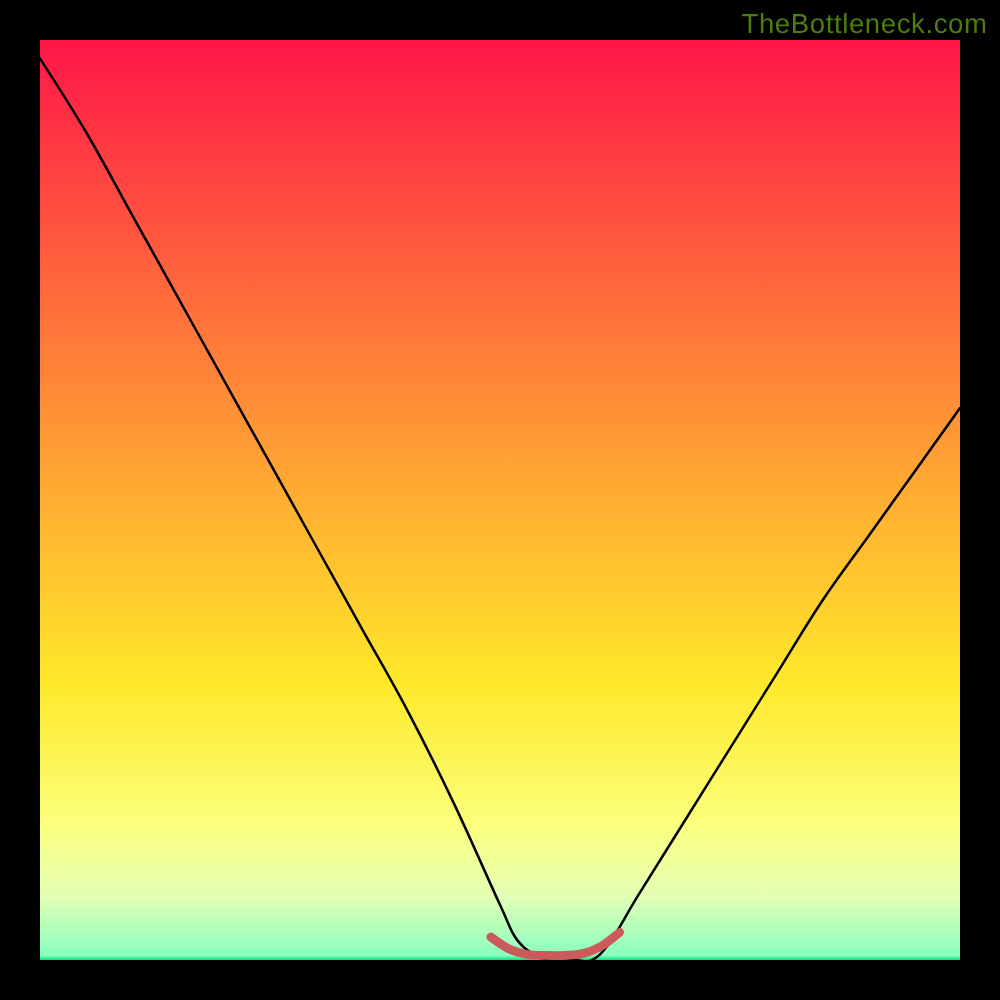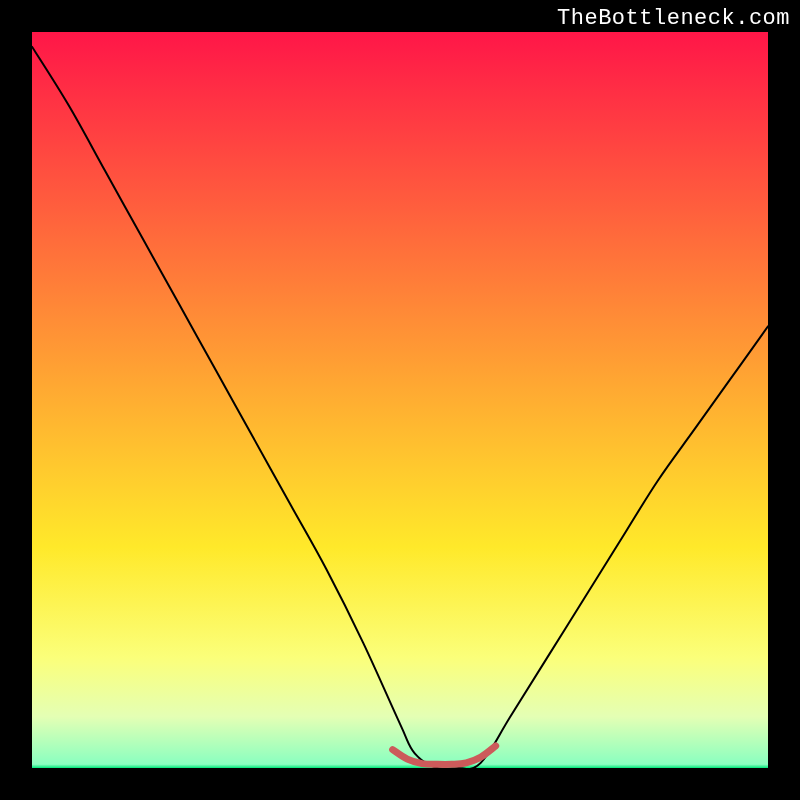--- a/index.html
+++ b/index.html
@@ -14,26 +14,25 @@
   .frame {
     position: relative;
     width: 800px;
     height: 800px;
     background: #000;
   }
   .watermark {
     position: absolute;
     top: 6px;
     right: 10px;
-    color: #ffffff;
+    color: #4d7c0f;
     font-size: 22px;
     font-weight: 500;
     letter-spacing: 0.5px;
     z-index: 5;
-    font-family: Liberation Mono, monospace;
   }
   .plot-wrap {
     position: absolute;
     
     left: 32px;
     top: 32px;
     width: 736px;
     height: 736px;
   }
   svg {

